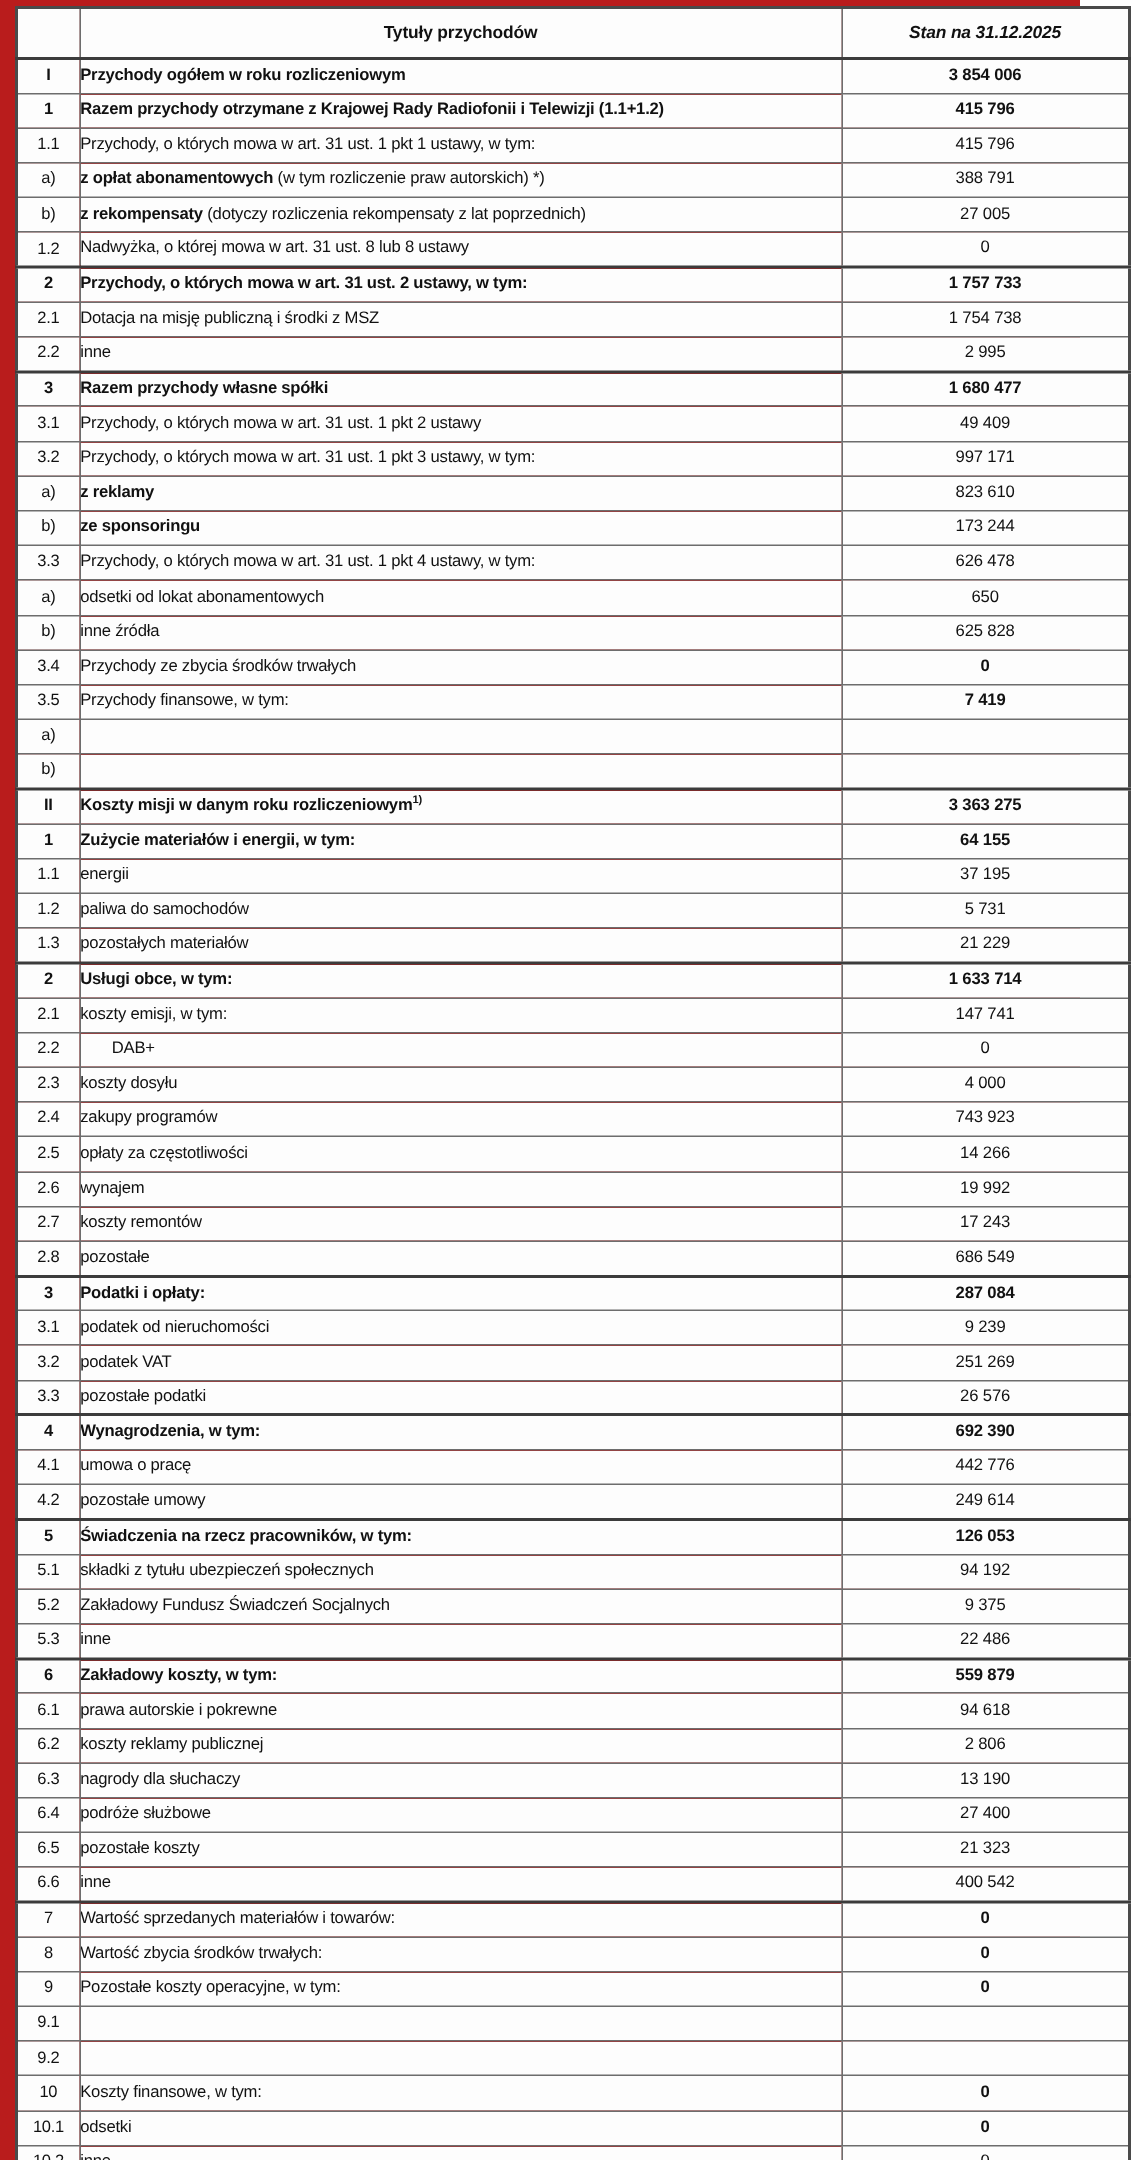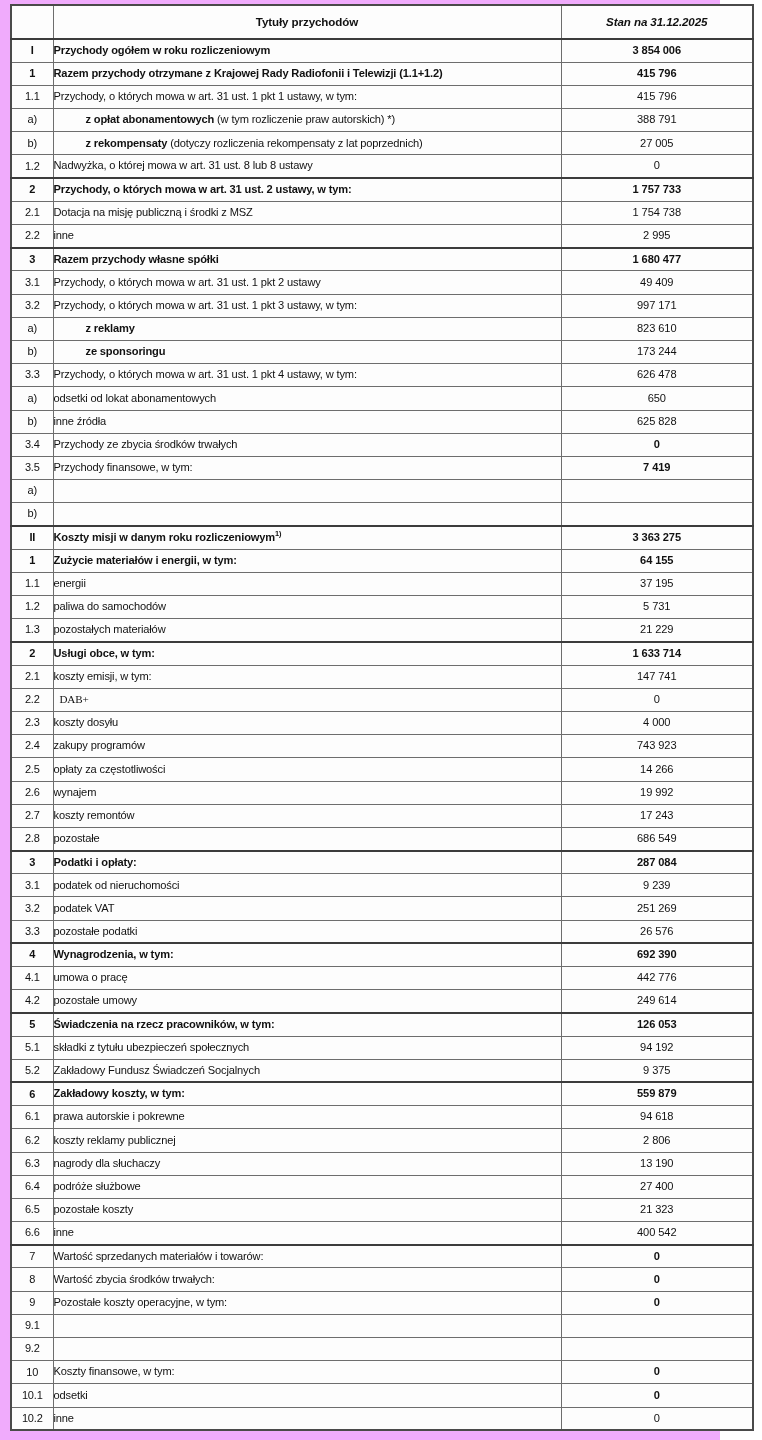--- a/index.html
+++ b/index.html
@@ -16,21 +16,21 @@
     -webkit-font-smoothing: antialiased;
     overflow: hidden;
   }
 
   .page {
     position: relative;
     width: 720px;
     height: 1440px;
     box-sizing: border-box;
     padding: 4px 10px 0 10px;
-    background: #f0abfc;
+    background: #b91c1c;
   }
 
   table.fin {
     width: 742px;
     border-collapse: collapse;
     table-layout: fixed;
     font-size: 11.1px;
     line-height: 1.05;
   }
 
@@ -82,24 +82,24 @@
     padding: 0 4px;
   }
 
   
   tr.bold td.code,
   tr.bold td.title,
   tr.bold td.value { font-weight: bold; }
 
   tr.bold-val td.value { font-weight: bold; }
 
-  td.title .strong { font-weight: bold; margin-left: 32px; }
+  td.title .strong { font-weight: bold; }
   td.title .reg    { font-weight: normal; text-align: right; }
 
-  td.title.indent { padding-left: 6px; font-family: Liberation Serif, serif; }
+  td.title.indent { padding-left: 21px; }
 
   
   tr.sep-top > td { border-top: 2px solid #3c3c3c; }
 
   sup.note {
     font-size: 7.4px;
     vertical-align: super;
     line-height: 0;
     font-weight: bold;
   }
@@ -344,20 +344,25 @@
         <tr>
           <td class="code">5.1</td>
           <td class="title"><span>składki z tytułu ubezpieczeń społecznych</span></td>
           <td class="value">94 192</td>
         </tr>
         <tr>
           <td class="code">5.2</td>
           <td class="title"><span>Zakładowy Fundusz Świadczeń Socjalnych</span></td>
           <td class="value">9 375</td>
         </tr>
+        <tr>
+          <td class="code">5.3</td>
+          <td class="title"><span>inne</span></td>
+          <td class="value">22 486</td>
+        </tr>
         <tr class="bold sep-top">
           <td class="code">6</td>
           <td class="title"><span>Zakładowy koszty, w tym:</span></td>
           <td class="value">559 879</td>
         </tr>
         <tr>
           <td class="code">6.1</td>
           <td class="title"><span>prawa autorskie i pokrewne</span></td>
           <td class="value">94 618</td>
         </tr>

